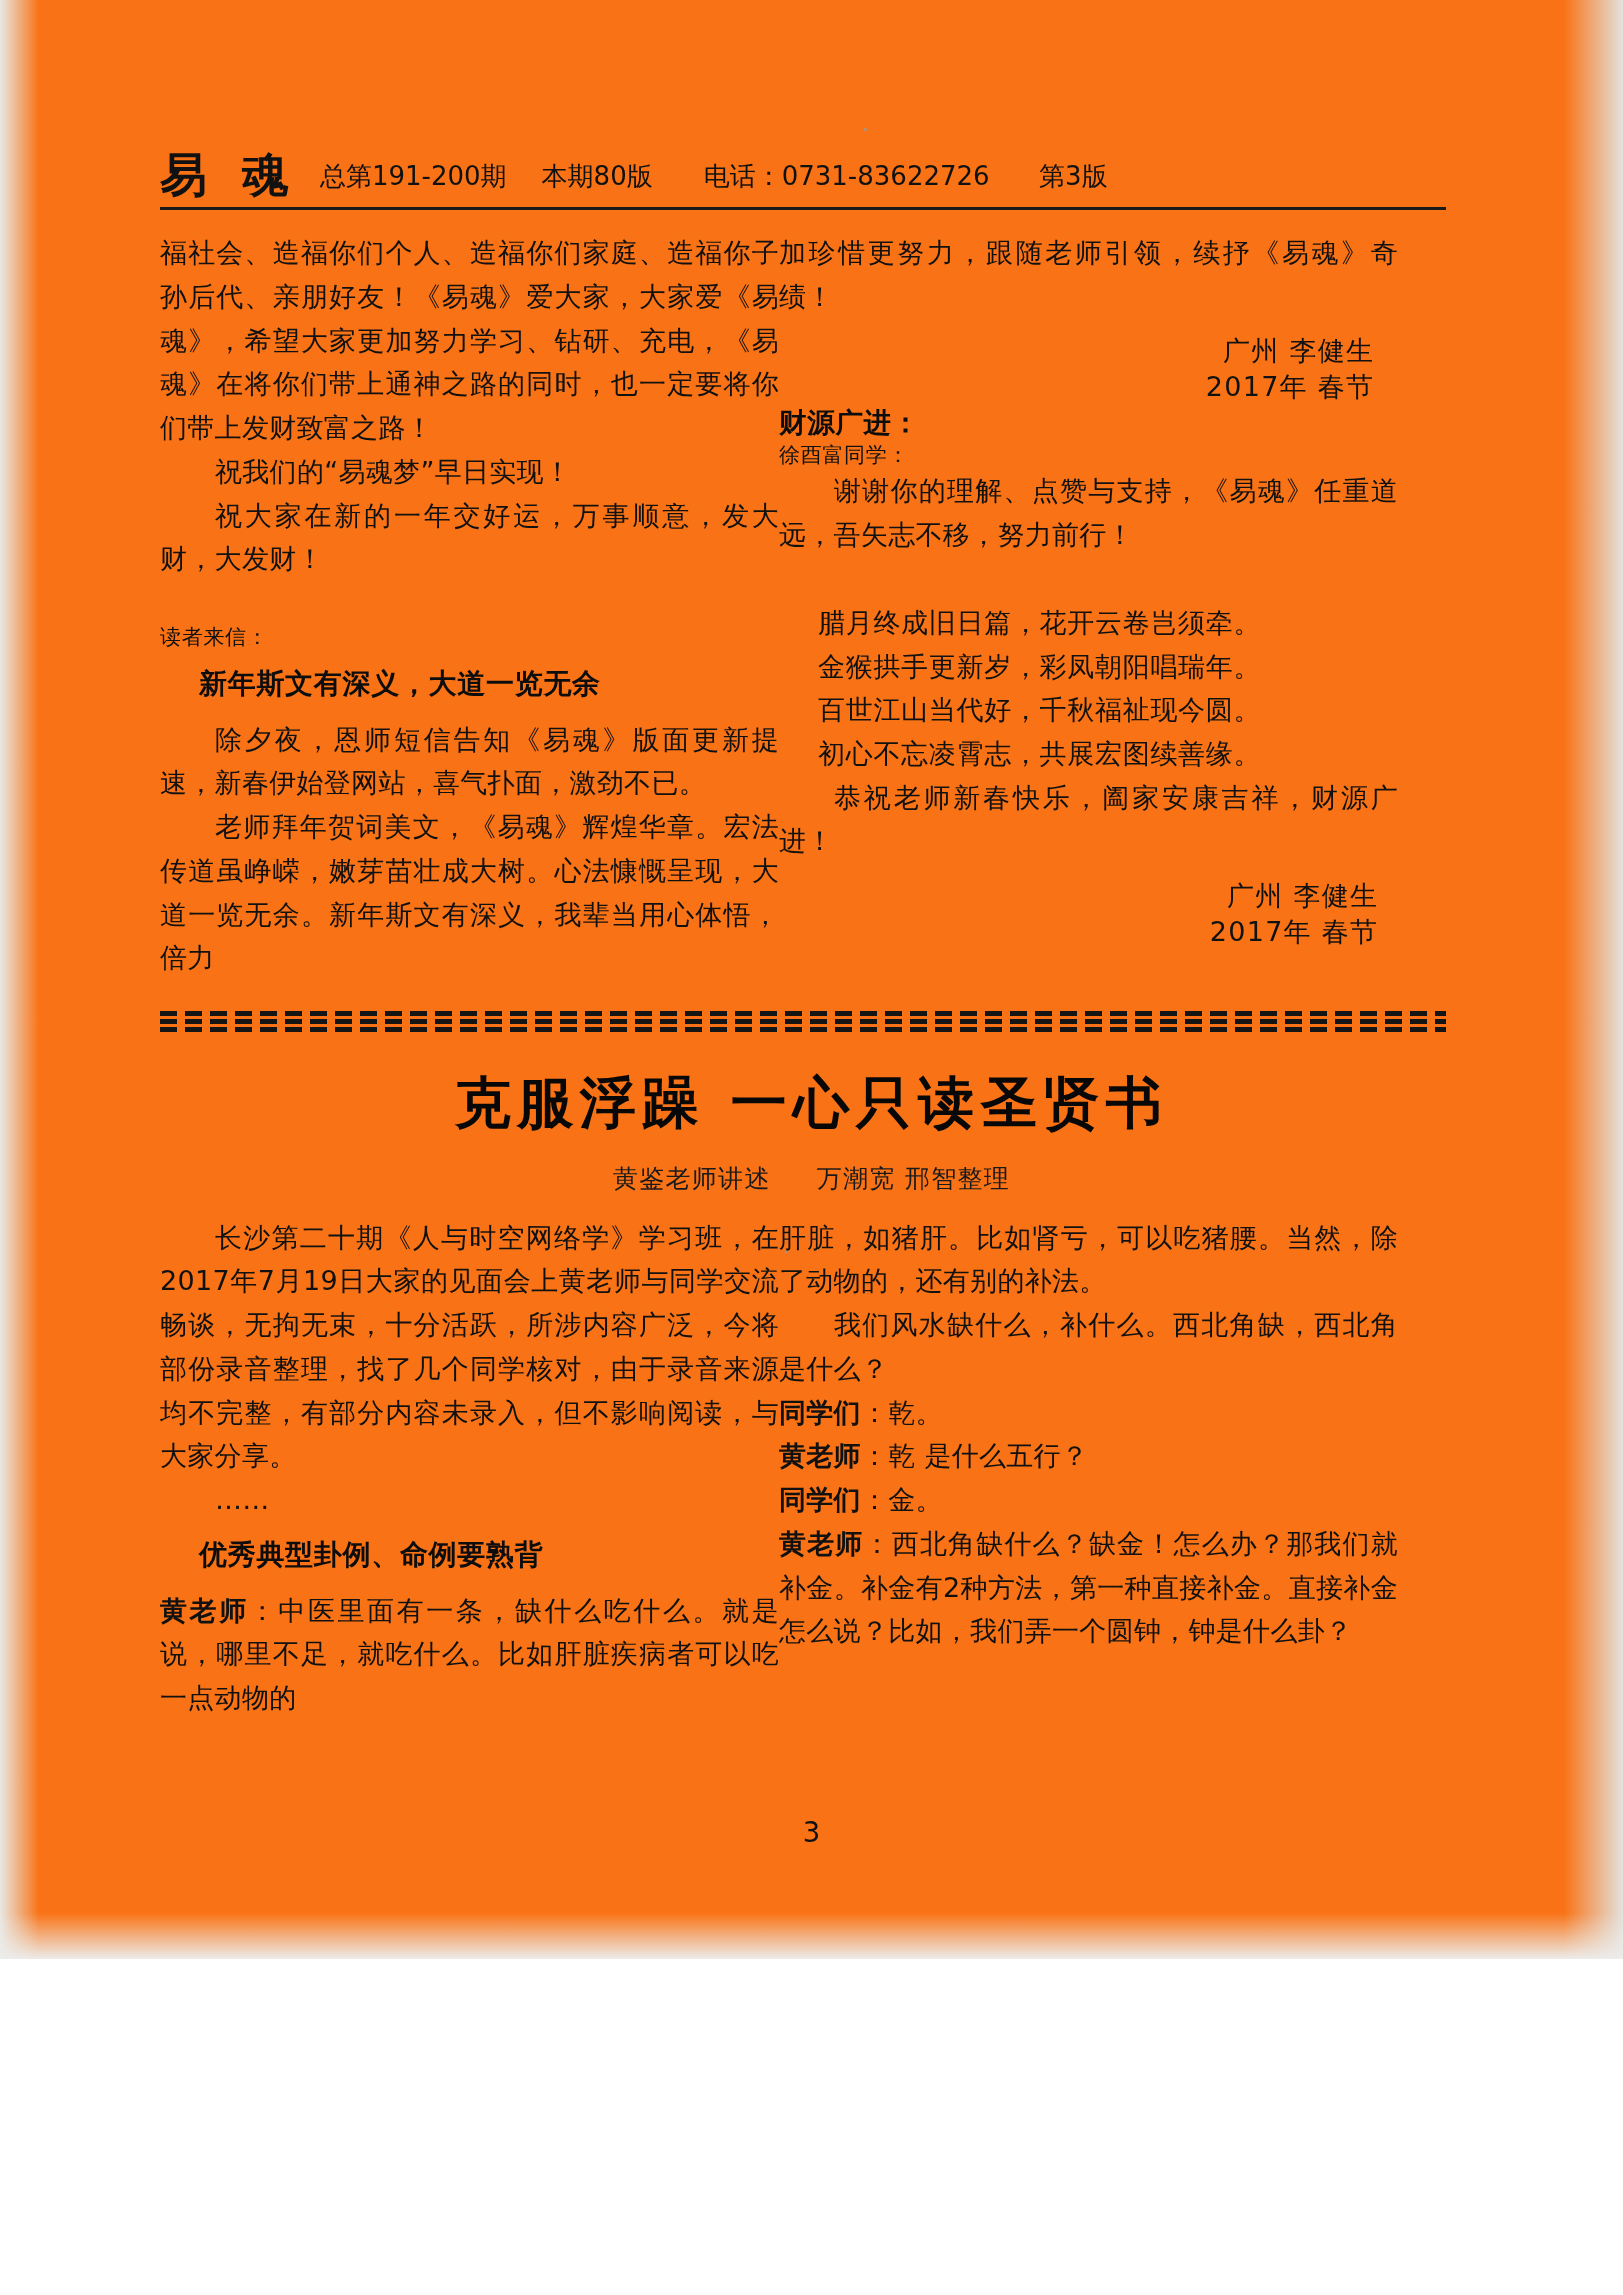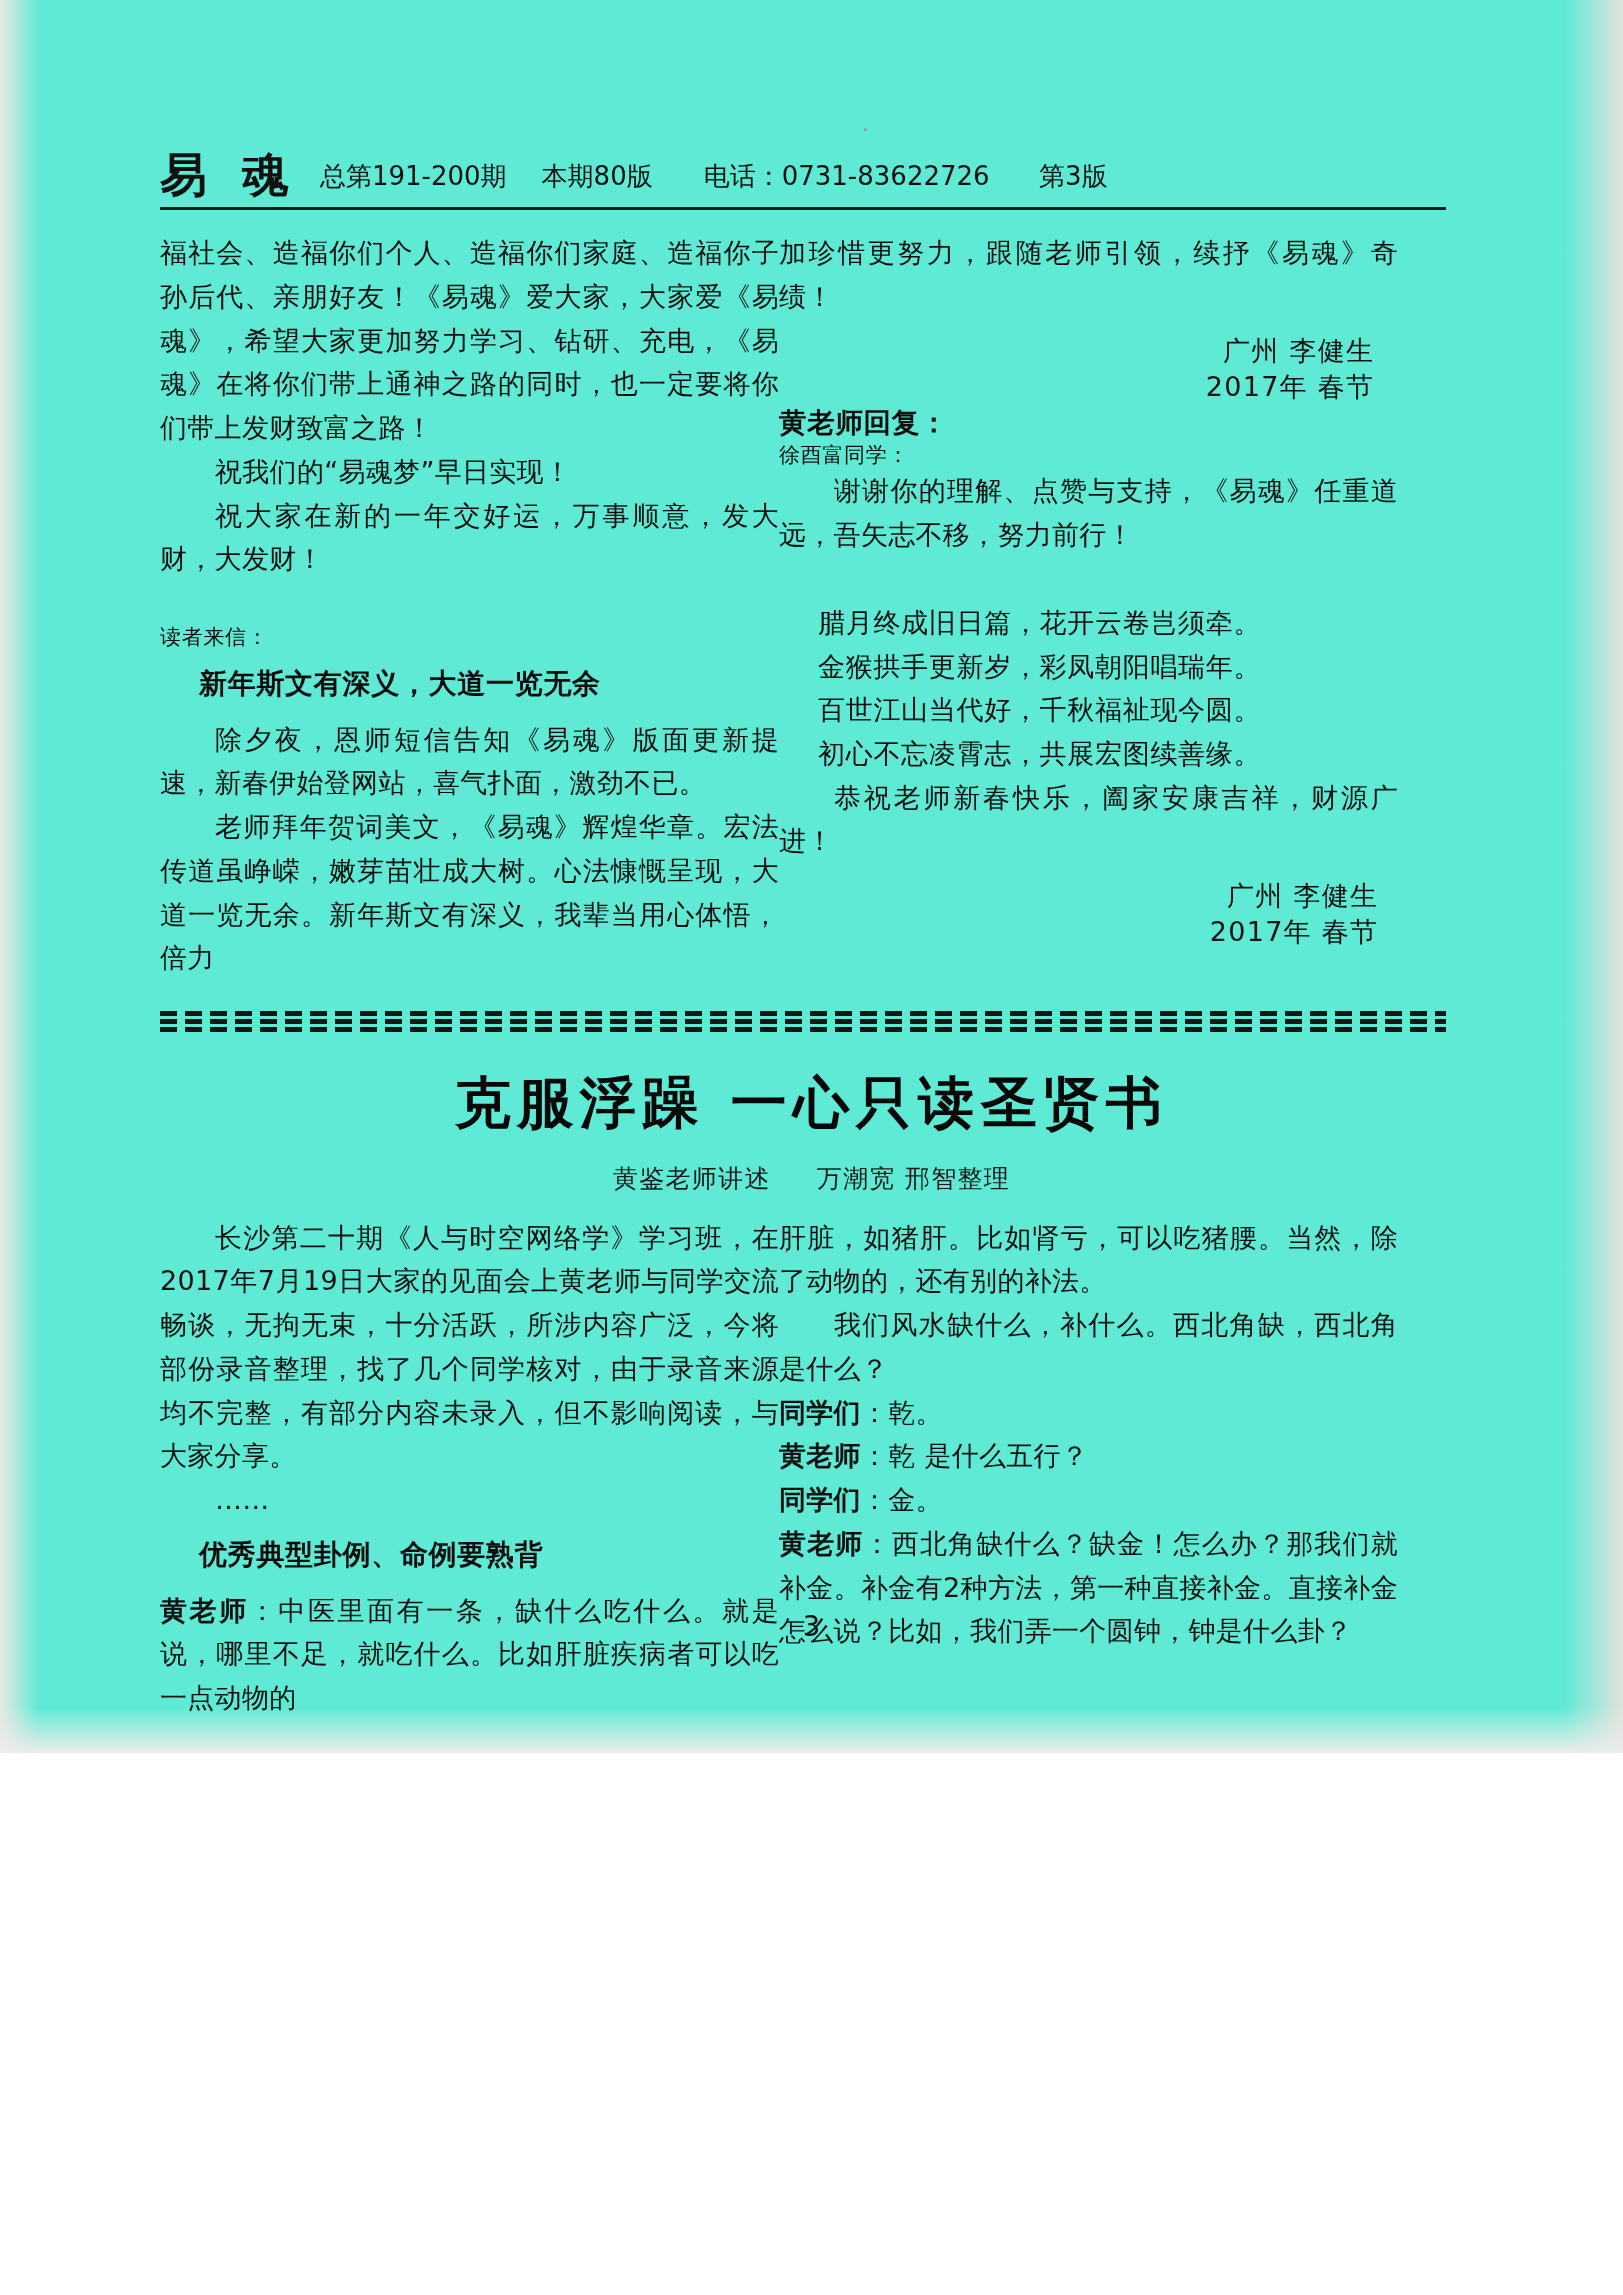--- a/index.html
+++ b/index.html
@@ -6,22 +6,22 @@
     margin: 0;
     padding: 0;
     background: #ffffff;
   }
   body {
     font-family: "DejaVu Sans", sans-serif;
   }
   .page {
     position: relative;
     width: 1623px;
-    height: 1753px;
-    background: #5eead4;
+    height: 1959px;
+    background: #f97316;
     box-sizing: border-box;
     overflow: hidden;
   }
   
   .scan-edge-left {
     position: absolute;
     left: 0; top: 0; width: 39px; height: 100%;
     background: linear-gradient(to right, #e8e8e4, rgba(255,255,255,0));
     pointer-events: none;
   }
@@ -275,21 +275,21 @@
         <div class="gap-sm"></div>
         <p class="body indent">除夕夜，恩师短信告知《易魂》版面更新提速，新春伊始登网站，喜气扑面，激劲不已。</p>
         <p class="body indent">老师拜年贺词美文，《易魂》辉煌华章。宏法传道虽峥嵘，嫩芽苗壮成大树。心法慷慨呈现，大道一览无余。新年斯文有深义，我辈当用心体悟，倍力</p>
       </div>
 
       <div class="col">
         <p class="body">加珍惜更努力，跟随老师引领，续抒《易魂》奇绩！</p>
         <div class="gap-sm"></div>
         <p class="sign">广州      李健生</p>
         <p class="sign">2017年   春节</p>
-        <p class="label-bold">黄老师回复：</p>
+        <p class="label-bold">财源广进：</p>
         <p class="label-line">徐酉富同学：</p>
         <p class="body indent">谢谢你的理解、点赞与支持，《易魂》任重道远，吾矢志不移，努力前行！</p>
         <div class="gap-md"></div>
         <div class="gap-sm"></div>
         <p class="poem-line">腊月终成旧日篇，花开云卷岂须牵。</p>
         <p class="poem-line">金猴拱手更新岁，彩凤朝阳唱瑞年。</p>
         <p class="poem-line">百世江山当代好，千秋福祉现今圆。</p>
         <p class="poem-line">初心不忘凌霄志，共展宏图续善缘。</p>
         <p class="body indent">恭祝老师新春快乐，阖家安康吉祥，财源广进！</p>
         <div class="gap-sm"></div>

